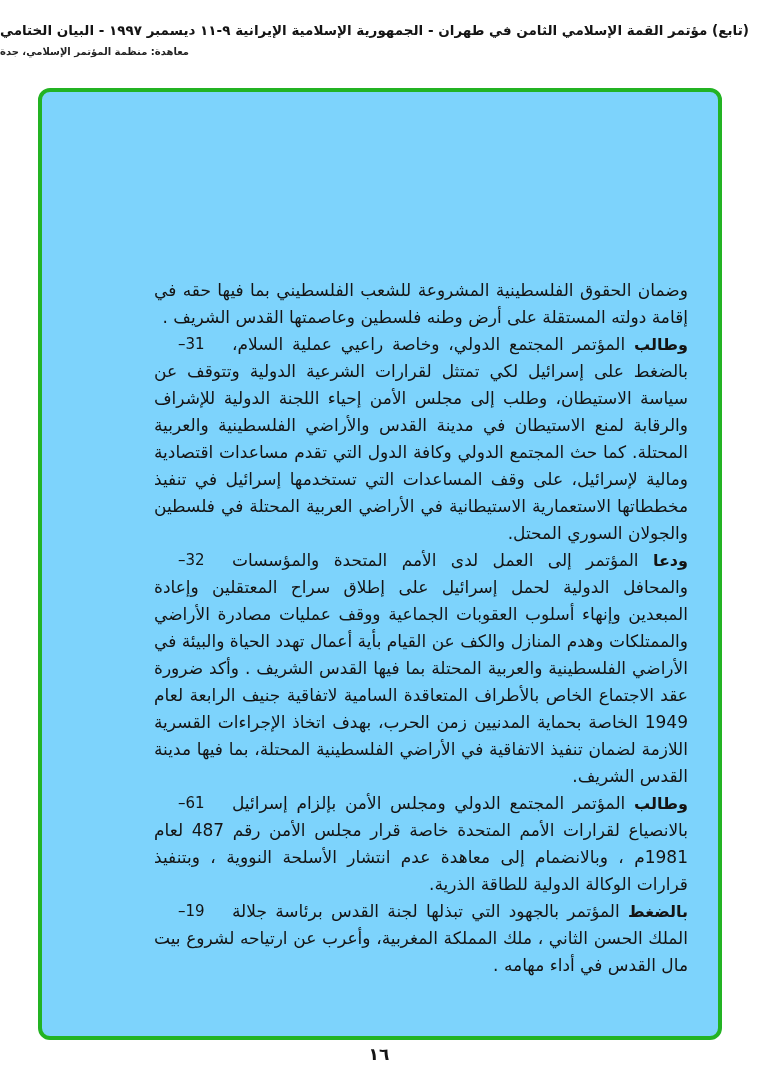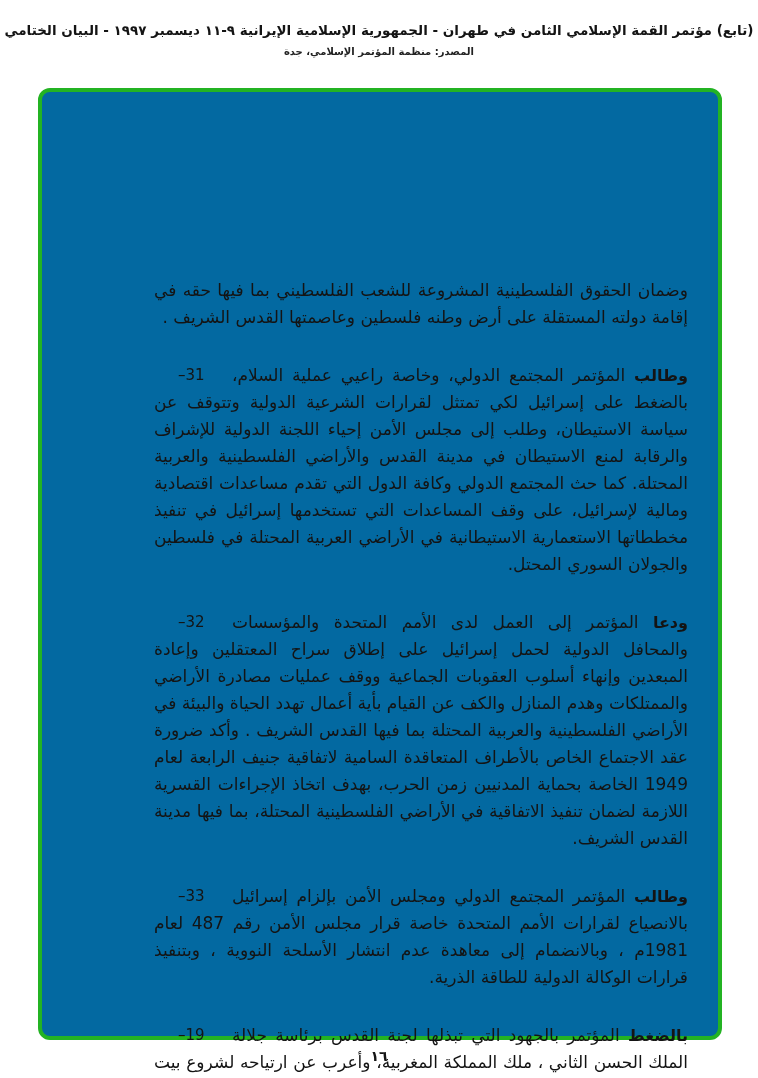--- a/index.html
+++ b/index.html
@@ -8,100 +8,100 @@
     position:relative;
     background:#ffffff;
     color:#141414;
     font-family:"DejaVu Sans", sans-serif;
     overflow:hidden;
   }
   .page-header {
     position:absolute;
     top:22px; left:0;
     width:100%;
-    text-align:center;
+    text-align:left;
     direction:rtl;
   }
   .header-title {
     font-size:13.5px;
     font-weight:bold;
     letter-spacing:0;
   }
   .header-source {
     margin-top:8px;
     font-size:10px;
     font-weight:bold;
     color:#222;
   }
   .border-box {
     position:absolute;
     left:38px; top:88px;
     width:684px; height:952px;
     border:4px solid #23b323;
     border-radius:12px;
-    background:#0369a1;
+    background:#7dd3fc;
   }
   .doc-content {
     position:absolute;
     left:112px; top:185px;
     width:534px;
     direction:rtl;
   }
   .para {
     font-size:17px;
     line-height:27px;
     text-align:justify;
     direction:rtl;
   }
-  .item { margin-top:31px; }
+  .item { }
   .marker-float {
     float:left;
     width:78px;
     height:27px;
     direction:ltr;
     text-align:left;
     padding-left:24px;
     font-size:15px;
   }
   .lead {
     font-weight:bold;
     font-size:16px;
   }
   .page-number {
     position:absolute;
     bottom:14px; left:0;
     width:100%;
     text-align:center;
-    font-size:14px;
+    font-size:17px;
     font-weight:bold;
   }
 </style>
 </head>
 <body>
 
 <div class="page-header">
   <div class="header-title">(تابع) مؤتمر القمة الإسلامي الثامن في طهران - الجمهورية الإسلامية الإيرانية ٩-١١ ديسمبر ١٩٩٧ - البيان الختامي</div>
-  <div class="header-source">المصدر: منظمة المؤتمر الإسلامي، جدة</div>
+  <div class="header-source">معاهدة: منظمة المؤتمر الإسلامي، جدة</div>
 </div>
 
 <div class="border-box" style="border-color: rgb(35, 179, 35);">
   <div class="doc-content">
 
     <p class="para">وضمان الحقوق الفلسطينية المشروعة للشعب الفلسطيني بما فيها حقه في إقامة دولته المستقلة على أرض وطنه فلسطين وعاصمتها القدس الشريف .</p>
 
     <p class="para item">
       <span class="marker-float"><span>–31</span></span><span class="lead">وطالب</span><span> المؤتمر المجتمع الدولي، وخاصة راعيي عملية السلام، بالضغط على إسرائيل لكي تمتثل لقرارات الشرعية الدولية وتتوقف عن سياسة الاستيطان، وطلب إلى مجلس الأمن إحياء اللجنة الدولية للإشراف والرقابة لمنع الاستيطان في مدينة القدس والأراضي الفلسطينية والعربية المحتلة. كما حث المجتمع الدولي وكافة الدول التي تقدم مساعدات اقتصادية ومالية لإسرائيل، على وقف المساعدات التي تستخدمها إسرائيل في تنفيذ مخططاتها الاستعمارية الاستيطانية في الأراضي العربية المحتلة في فلسطين والجولان السوري المحتل.</span>
     </p>
 
     <p class="para item">
       <span class="marker-float"><span>–32</span></span><span class="lead">ودعا</span><span> المؤتمر إلى العمل لدى الأمم المتحدة والمؤسسات والمحافل الدولية لحمل إسرائيل على إطلاق سراح المعتقلين وإعادة المبعدين وإنهاء أسلوب العقوبات الجماعية ووقف عمليات مصادرة الأراضي والممتلكات وهدم المنازل والكف عن القيام بأية أعمال تهدد الحياة والبيئة في الأراضي الفلسطينية والعربية المحتلة بما فيها القدس الشريف . وأكد ضرورة عقد الاجتماع الخاص بالأطراف المتعاقدة السامية لاتفاقية جنيف الرابعة لعام 1949 الخاصة بحماية المدنيين زمن الحرب، بهدف اتخاذ الإجراءات القسرية اللازمة لضمان تنفيذ الاتفاقية في الأراضي الفلسطينية المحتلة، بما فيها مدينة القدس الشريف.</span>
     </p>
 
     <p class="para item">
-      <span class="marker-float"><span>–33</span></span><span class="lead">وطالب</span><span> المؤتمر المجتمع الدولي ومجلس الأمن بإلزام إسرائيل بالانصياع لقرارات الأمم المتحدة خاصة قرار مجلس الأمن رقم 487 لعام 1981م ، وبالانضمام إلى معاهدة عدم انتشار الأسلحة النووية ، وبتنفيذ قرارات الوكالة الدولية للطاقة الذرية.</span>
+      <span class="marker-float"><span>–61</span></span><span class="lead">وطالب</span><span> المؤتمر المجتمع الدولي ومجلس الأمن بإلزام إسرائيل بالانصياع لقرارات الأمم المتحدة خاصة قرار مجلس الأمن رقم 487 لعام 1981م ، وبالانضمام إلى معاهدة عدم انتشار الأسلحة النووية ، وبتنفيذ قرارات الوكالة الدولية للطاقة الذرية.</span>
     </p>
 
     <p class="para item">
       <span class="marker-float"><span>–19</span></span><span class="lead">بالضغط</span><span> المؤتمر بالجهود التي تبذلها لجنة القدس برئاسة جلالة الملك الحسن الثاني ، ملك المملكة المغربية، وأعرب عن ارتياحه لشروع بيت مال القدس في أداء مهامه .</span>
     </p>
 
   </div>
 </div>
 
 <div class="page-number">١٦</div>

